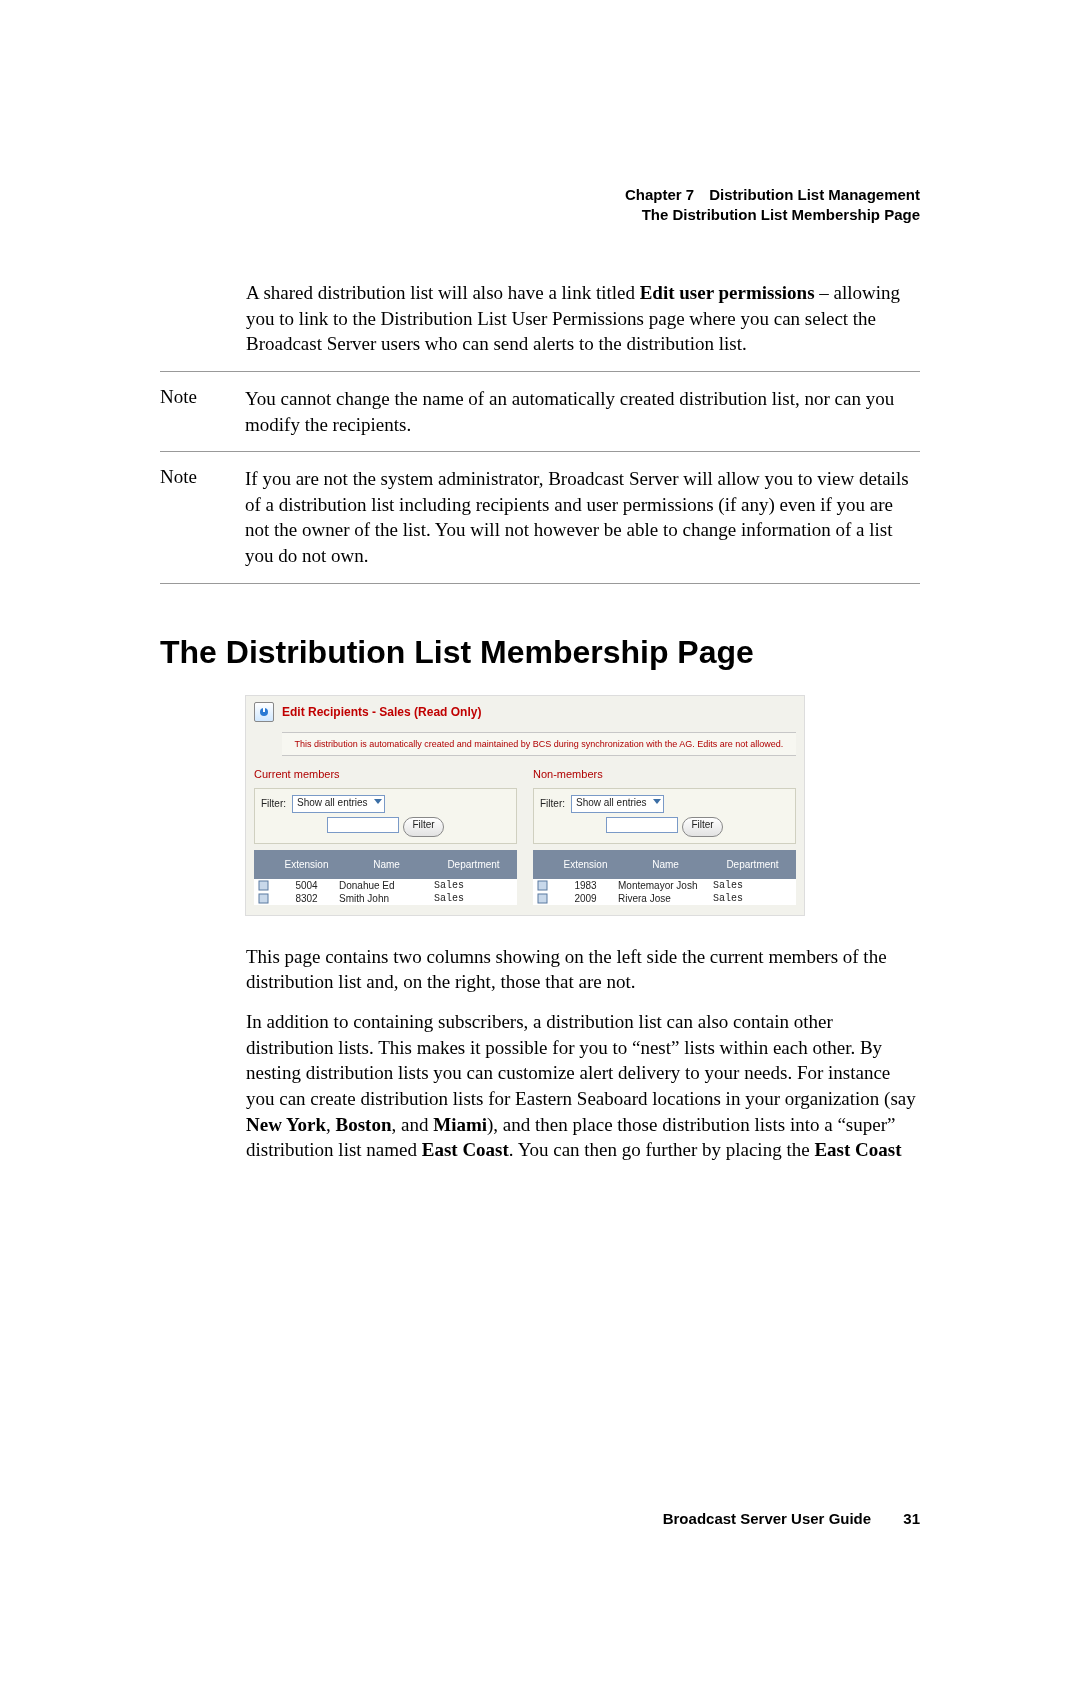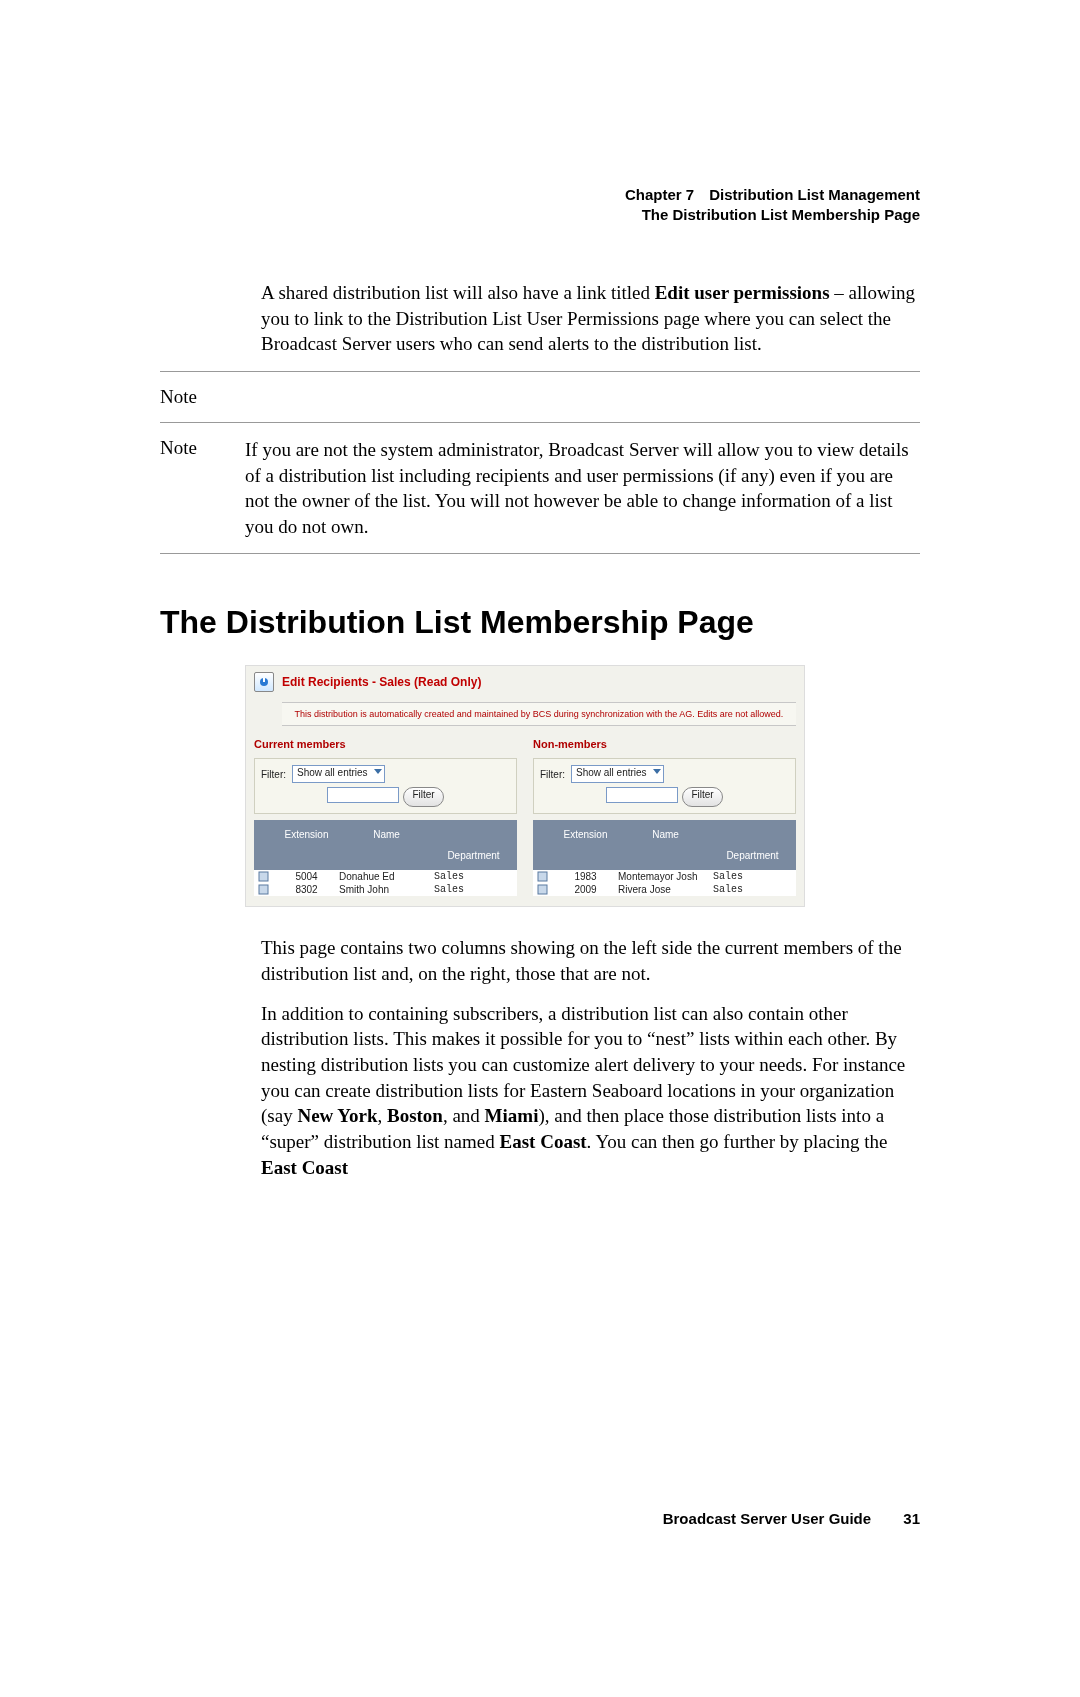--- a/index.html
+++ b/index.html
@@ -29,21 +29,21 @@
   }
   .content {
     margin-top: 95px;
   }
   .body-block {
     margin-left: 85px;
   }
   p.body {
     font-size: 19px;
     line-height: 1.35;
-    margin: 0 0 14px 16px;
+    margin: 0 0 14px 1px;
     text-align: left;
   }
   strong { font-weight: bold; }
   .note-row {
     display: flex;
     align-items: flex-start;
     border-top: 1px solid #999;
     border-bottom: 1px solid #999;
     padding: 14px 0;
     margin: 12px 0;
@@ -106,21 +106,21 @@
     background: #f7f7f1;
   }
   .fig-cols {
     display: flex;
     padding: 0 8px 10px 8px;
     gap: 16px;
   }
   .fig-col { flex: 1; }
   .col-title {
     color: #b00000;
-    font-weight: bold;
+    font-weight: normal;
     font-size: 11px;
     margin-bottom: 8px;
   }
   .filter-box {
     border: 1px solid #d0d0c0;
     background: #f6f6ee;
     padding: 6px;
     margin-bottom: 6px;
   }
   .filter-line {
@@ -172,21 +172,21 @@
     background: #7a8aa0;
     color: #fff;
     display: flex;
     font-size: 10px;
     padding: 9px 4px;
     text-align: center;
   }
   .hb-cell-icon { width: 16px; }
   .hb-cell-ext { width: 65px; }
   .hb-cell-name { width: 95px; }
-  .hb-cell-dept { flex: 1; margin-top: 21px; }
+  .hb-cell-dept { flex: 1; }
   .datarow {
     display: flex;
     font-size: 10px;
     padding: 1px 4px;
     background: #fff;
     align-items: center;
   }
   .row-icon {
     width: 16px;
   }
@@ -217,20 +217,21 @@
   <div class="content">
 
     <div class="body-block">
       <p class="body">
         <span>A shared distribution list will also have a link titled </span><strong>Edit user permissions</strong><span> – allowing you to link to the Distribution List User Permissions page where you can select the Broadcast Server users who can send alerts to the distribution list.</span>
       </p>
     </div>
 
     <div class="note-row">
       <div class="note-label">Note</div>
+      <div class="note-text">You cannot change the name of an automatically created distribution list, nor can you modify the recipients.</div>
     </div>
 
     <div class="note-row" style="border-top:none; margin-top:-12px;">
       <div class="note-label">Note</div>
       <div class="note-text">If you are not the system administrator, Broadcast Server will allow you to view details of a distribution list including recipients and user permissions (if any) even if you are not the owner of the list. You will not however be able to change information of a list you do not own.</div>
     </div>
 
     <h1 class="section">The Distribution List Membership Page</h1>
 
     <div class="figure">

